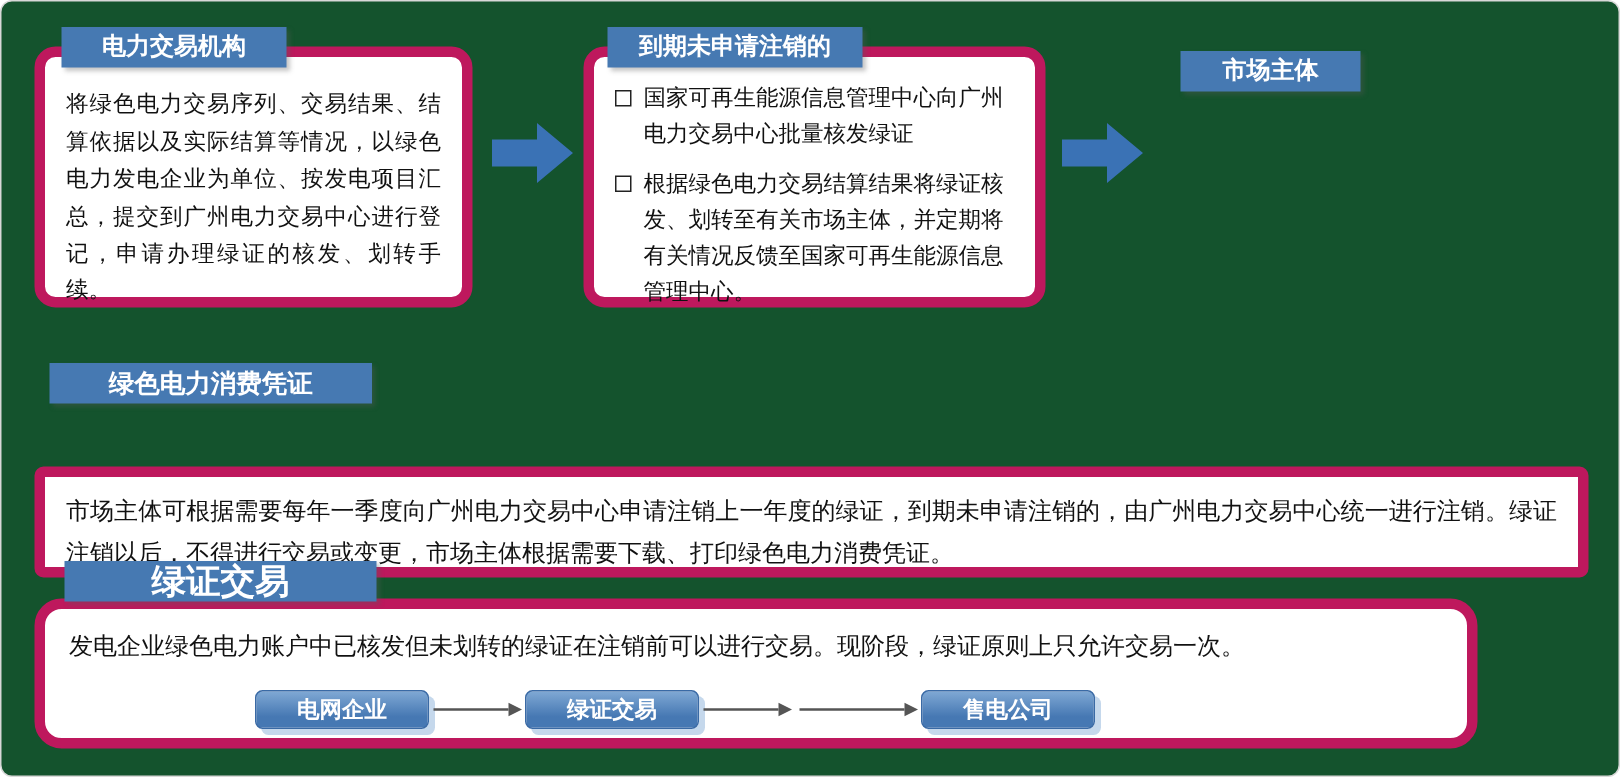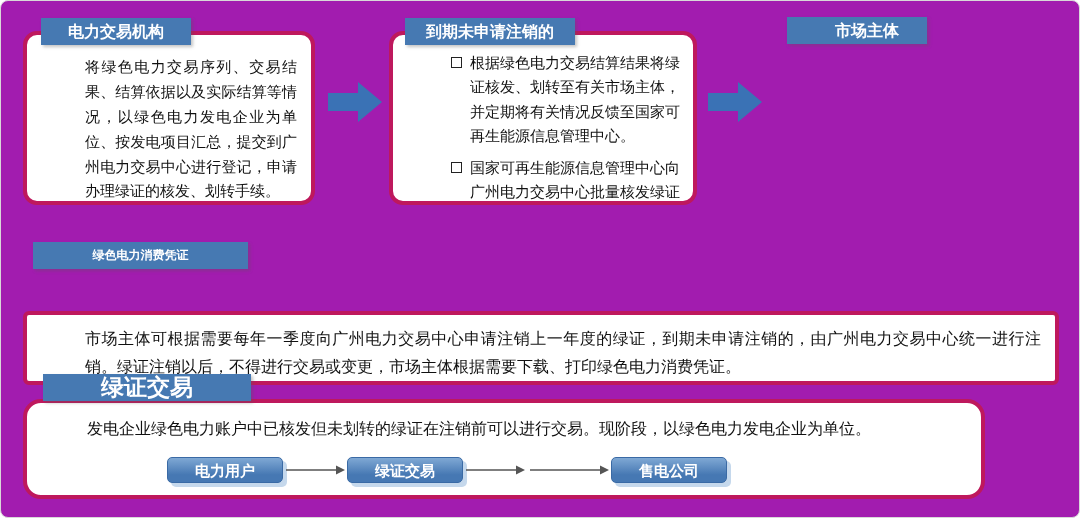--- a/index.html
+++ b/index.html
@@ -1,22 +1,22 @@
 <!DOCTYPE html>
 <html><head>
 <meta charset="utf-8">
 <style>
   html,body{margin:0;padding:0;background:#ffffff;font-family:"Liberation Sans","DejaVu Sans",sans-serif;}
-  .canvas{position:relative;width:1080px;height:518px;background:#a21caf;border:1px solid #d8d8d8;border-radius:8px;box-sizing:border-box;overflow:hidden;color:#111;}
+  .canvas{position:relative;width:1080px;height:518px;background:#14532d;border:1px solid #d8d8d8;border-radius:8px;box-sizing:border-box;overflow:hidden;color:#111;}
 
   
   .tab{position:absolute;background:#4679B2;color:#fff;font-weight:bold;font-size:16px;text-align:center;line-height:27px;height:27px;box-shadow:2px 2px 3px rgba(90,90,90,.35);z-index:3;}
 
   
-  .fbox{position:absolute;background:#fff;border:4px solid #be185d;box-sizing:border-box;z-index:2;padding-left:44px;}
+  .fbox{position:absolute;background:#fff;border:7px solid #be185d;box-sizing:border-box;z-index:2;}
   .round14{border-radius:14px;}
   .round6{border-radius:6px;margin-top:44px;}
   .round18{border-radius:18px;}
 
   .body-text{margin:0;padding:20px 14px 10px 14px;font-size:15px;line-height:1.66;text-align:justify;color:#111;}
 
   .check-list{padding:16px 10px 6px 12px;}
   .check-item{display:flex;align-items:flex-start;margin-bottom:8px;font-size:15px;line-height:1.62;color:#111;}
   .check-sq{flex:0 0 auto;width:9px;height:9px;border:1.6px solid #222;margin:6px 8px 0 2px;background:#fff;}
   .spread .check-item{line-height:1.9;margin-bottom:10px;}
@@ -44,46 +44,46 @@
 
   <svg class="block-arrow" style="left:327px;top:80px;" width="54" height="42" viewBox="0 0 54 42">
     <polygon points="0,12 30,12 30,1 54,21 30,41 30,30 0,30" fill="#3A72B5"></polygon>
   </svg>
 
   <div class="tab" style="left:404px;top:17px;width:170px;">到期未申请注销的</div>
   <div class="fbox round14" style="left:388px;top:30px;width:308px;height:174px;">
     <div class="check-list">
       <div class="check-item">
         <span class="check-sq"></span>
-        <span>根据绿色电力交易结算结果将绿证核发、划转至有关市场主体，并定期将有关情况反馈至国家可再生能源信息管理中心。</span>
+        <span>国家可再生能源信息管理中心向广州电力交易中心批量核发绿证</span>
       </div>
       <div class="check-item">
         <span class="check-sq"></span>
-        <span>国家可再生能源信息管理中心向广州电力交易中心批量核发绿证</span>
+        <span>根据绿色电力交易结算结果将绿证核发、划转至有关市场主体，并定期将有关情况反馈至国家可再生能源信息管理中心。</span>
       </div>
     </div>
   </div>
 
   <svg class="block-arrow" style="left:707px;top:80px;" width="54" height="42" viewBox="0 0 54 42">
     <polygon points="0,12 30,12 30,1 54,21 30,41 30,30 0,30" fill="#3A72B5"></polygon>
   </svg>
 
-  <div class="tab" style="left:786px;top:16px;width:120px;padding-left:20px;">市场主体</div>
+  <div class="tab" style="left:786px;top:33px;width:120px;">市场主体</div>
 
-  <div class="tab" style="left:32px;top:241px;width:215px;font-size:12px;">绿色电力消费凭证</div>
+  <div class="tab" style="left:32px;top:241px;width:215px;font-size:17px;">绿色电力消费凭证</div>
   <div class="fbox round6" style="left:22px;top:266px;width:1036px;height:74px;">
     <p class="section-text">市场主体可根据需要每年一季度向广州电力交易中心申请注销上一年度的绿证，到期未申请注销的，由广州电力交易中心统一进行注销。绿证注销以后，不得进行交易或变更，市场主体根据需要下载、打印绿色电力消费凭证。</p>
   </div>
 
   <div class="tab" style="left:42px;top:373px;width:208px;font-size:23px;">绿证交易</div>
   <div class="fbox round18" style="left:22px;top:398px;width:962px;height:100px;">
-    <p class="section-text" style="padding:12px 16px 0 16px;">发电企业绿色电力账户中已核发但未划转的绿证在注销前可以进行交易。现阶段，以绿色电力发电企业为单位。</p>
+    <p class="section-text" style="padding:12px 16px 0 16px;">发电企业绿色电力账户中已核发但未划转的绿证在注销前可以进行交易。现阶段，绿证原则上只允许交易一次。</p>
 
     <div class="chain-row">
-      <div class="chain-btn">电力用户</div>
+      <div class="chain-btn">电网企业</div>
       <svg class="chain-arrow" viewBox="0 0 62 14">
         <line x1="2" y1="7" x2="52" y2="7" stroke="#555" stroke-width="1.6"></line>
         <polygon points="52,2.5 61,7 52,11.5" fill="#555"></polygon>
       </svg>
       <div class="chain-btn">绿证交易</div>
       <svg class="chain-arrow" viewBox="0 0 62 14">
         <line x1="2" y1="7" x2="52" y2="7" stroke="#555" stroke-width="1.6"></line>
         <polygon points="52,2.5 61,7 52,11.5" fill="#555"></polygon>
       </svg>
       <svg class="chain-arrow" style="width:82px;" viewBox="0 0 82 14">

